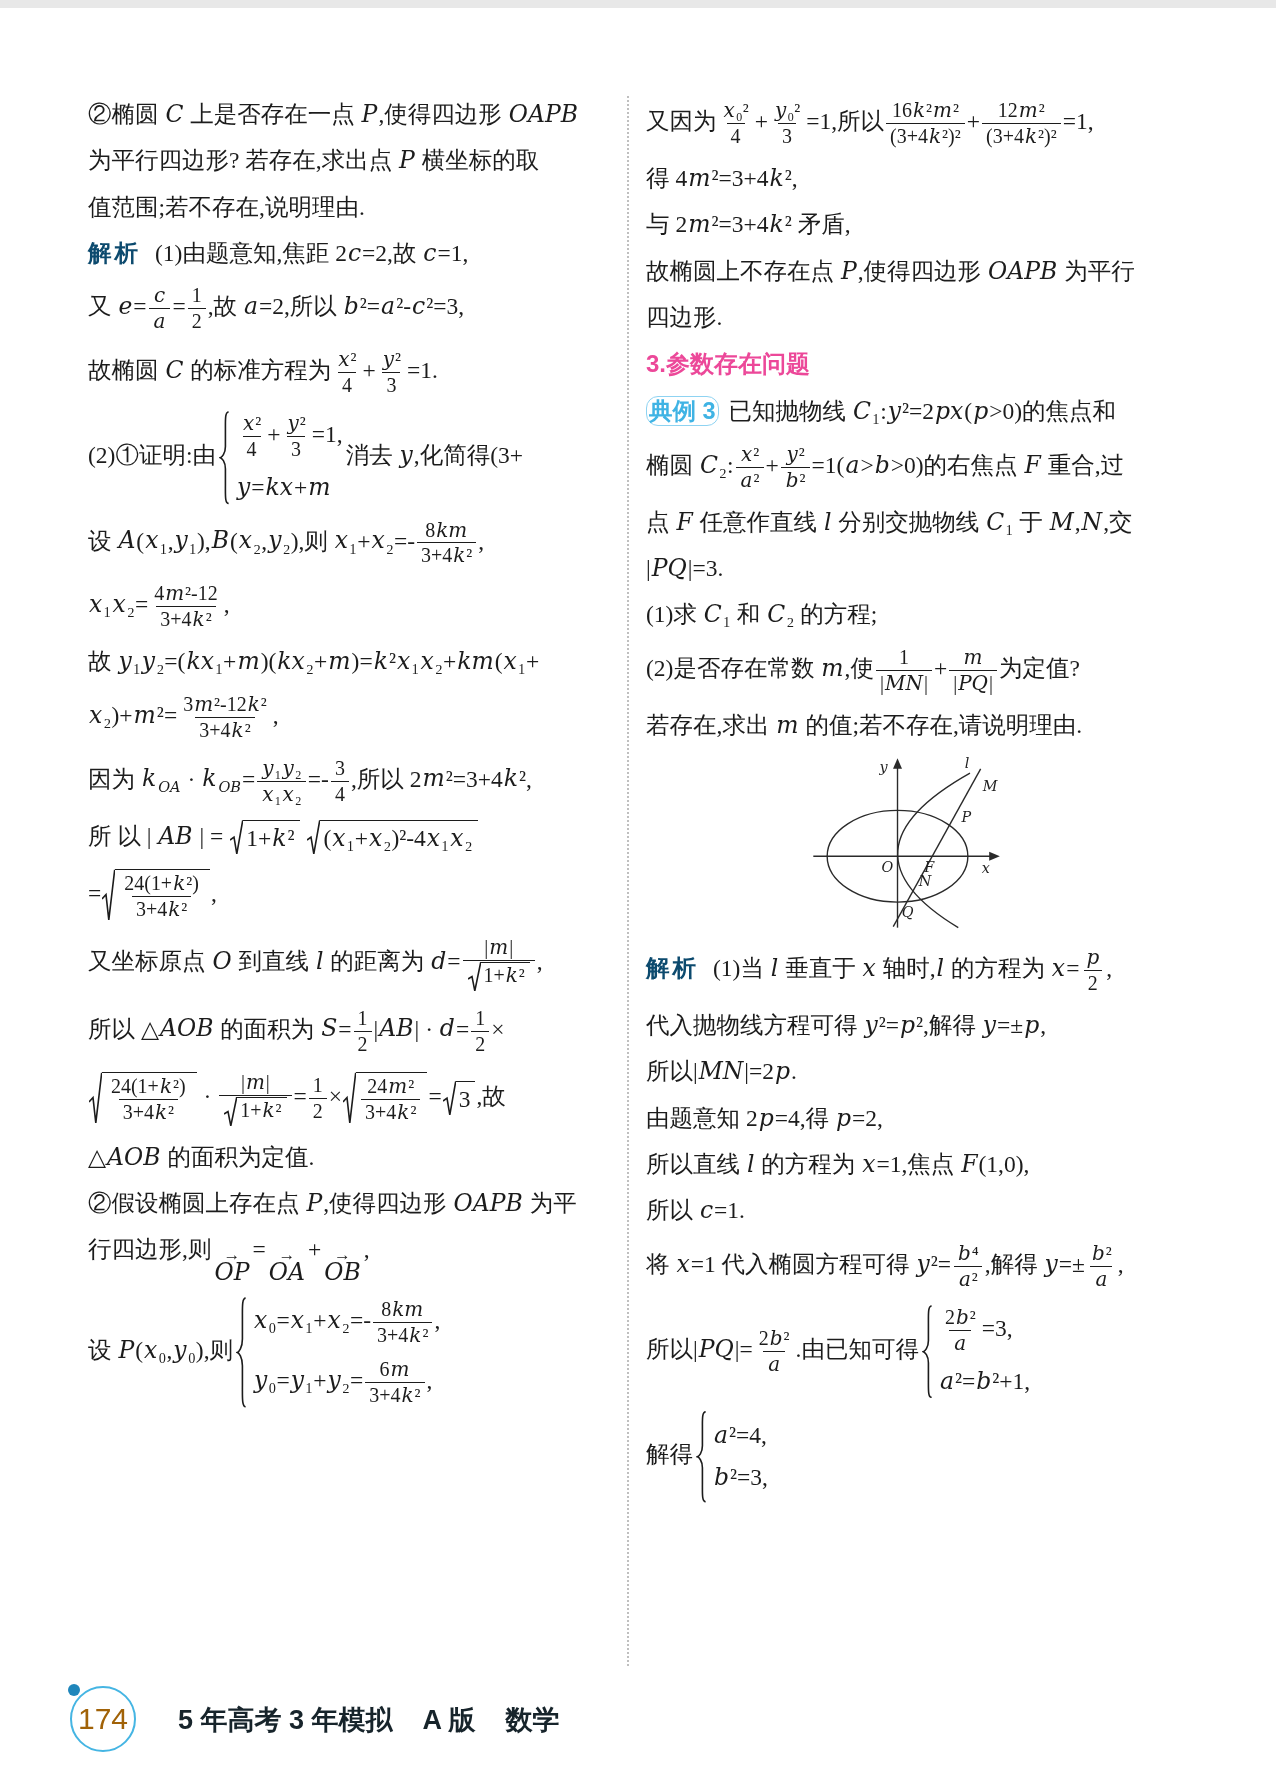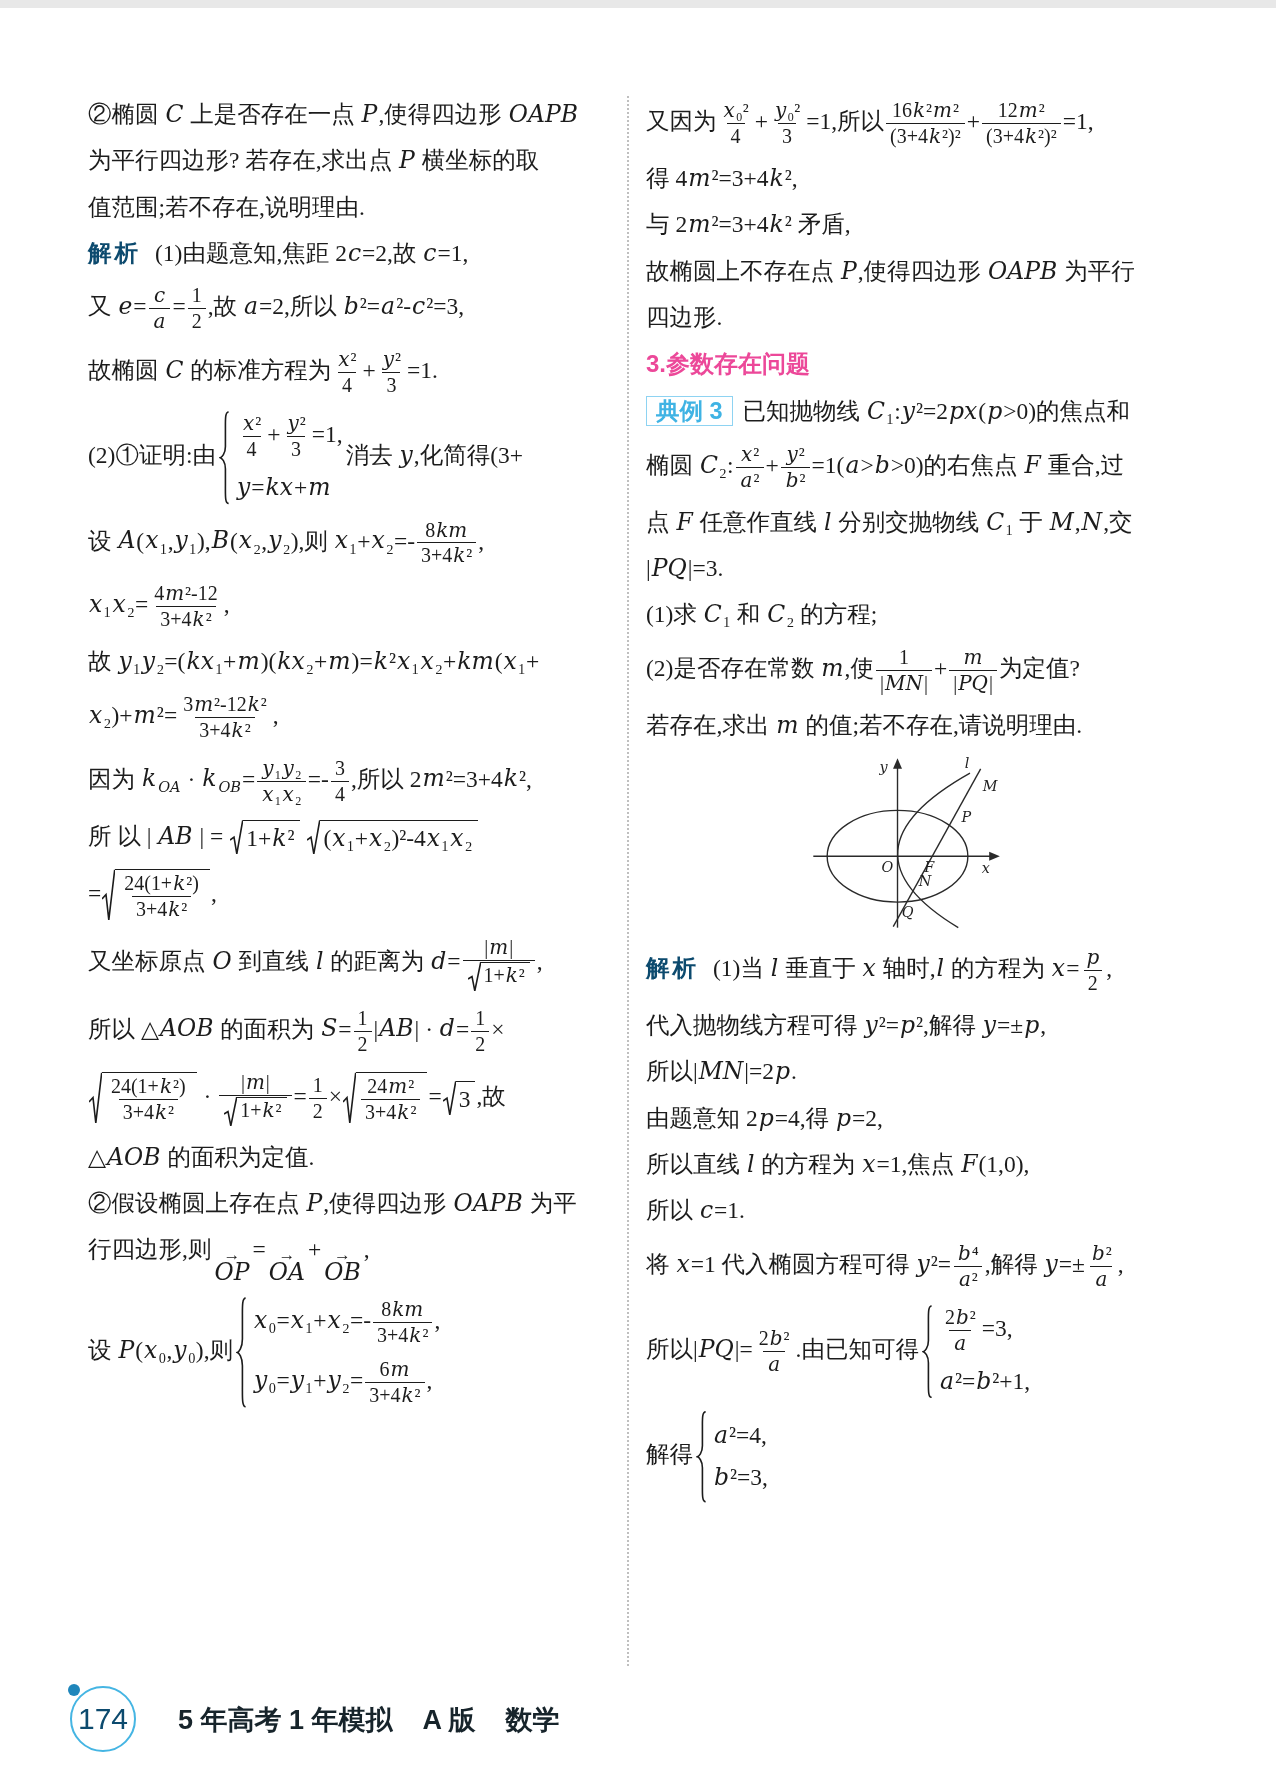--- a/index.html
+++ b/index.html
@@ -24,30 +24,30 @@
   .sqrt .sqrt-body{border-top:1.7px solid #1c1c1c;padding:1px 5px 0 3px;white-space:nowrap;}
   .cases{display:inline-flex;align-items:center;vertical-align:middle;margin:0 3px;}
   .cases .brace{width:11px;align-self:stretch;display:flex;}
   .cases .brace svg{width:100%;height:auto;display:block;}
   .cases .cases-body{display:inline-flex;flex-direction:column;gap:9px;align-items:flex-start;padding-left:6px;}
   .vec{display:inline-flex;flex-direction:column;align-items:center;vertical-align:-3px;
         line-height:1;margin:0 2px;}
   .vec .arr{font-size:0.72em;height:0.62em;line-height:0.62;}
   .cyan{color:#0c4a6e;font-family:"Liberation Sans","DejaVu Sans",sans-serif;font-weight:bold;
         letter-spacing:3px;margin-right:14px;}
-  .cyanbox{color:#3fb3e4;border:1.6px solid #8ed3f2;border-radius:0;padding:1px 9px;
+  .cyanbox{color:#3fb3e4;border:1.6px solid #8ed3f2;border-radius:12px;padding:1px 2px;
         font-family:"Liberation Sans","DejaVu Sans",sans-serif;font-weight:bold;margin-right:10px;white-space:nowrap;}
   #figure{margin:4px 0 12px 150px;width:235px;}
   #figure svg{display:block;}
   #figure text{font-family:"DejaVu Serif",serif;font-style:italic;font-size:13.5px;fill:#1f1f1f;}
   #footer{position:absolute;left:70px;top:1678px;display:flex;align-items:center;gap:40px;}
   .pagenum-wrap{position:relative;width:68px;height:68px;}
   .pagenum{width:62px;height:62px;border:2.5px solid #45b5e3;border-radius:50%;
         display:flex;align-items:center;justify-content:center;
-        font-family:"Liberation Sans","DejaVu Sans",sans-serif;font-size:30px;color:#0c4a6e;}
+        font-family:"Liberation Sans","DejaVu Sans",sans-serif;font-size:30px;color:#a16207;}
   .pagedot{position:absolute;left:-2px;top:-2px;width:12px;height:12px;border-radius:50%;background:#1f86bb;}
   .footer-text{font-family:"Liberation Sans","DejaVu Sans",sans-serif;font-weight:bold;
         font-size:27px;color:#17242b;display:flex;gap:30px;white-space:nowrap;}
 </style>
 </head>
 <body>
 
 <div id="page">
 
   <div id="left-col" class="col">
@@ -333,19 +333,19 @@
           </span></div>
       </div>
   </div>
 
   <div id="footer">
     <div class="pagenum-wrap">
       <div class="pagedot"></div>
       <div class="pagenum">174</div>
     </div>
     <div class="footer-text">
-      <span>5 年高考 1 年模拟</span>
+      <span>5 年高考 3 年模拟</span>
       <span>A 版</span>
       <span>数学</span>
     </div>
   </div>
 
 </div>
 
 </body></html>

